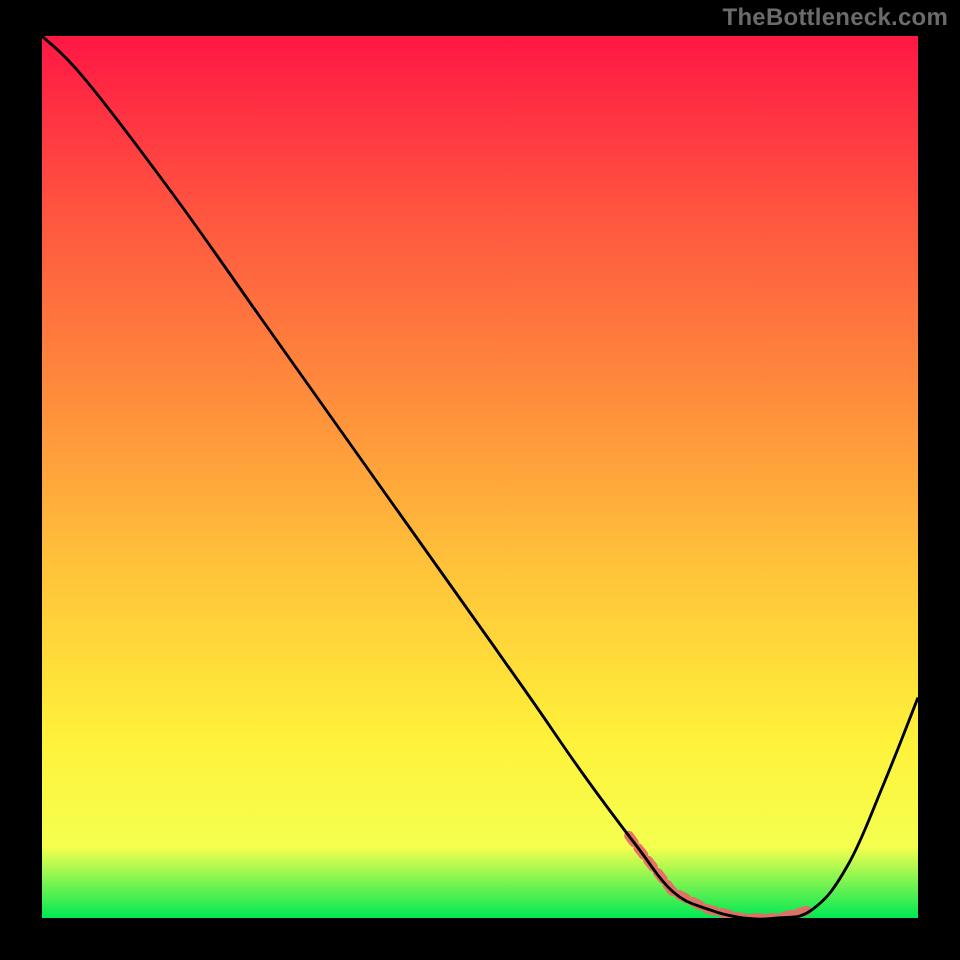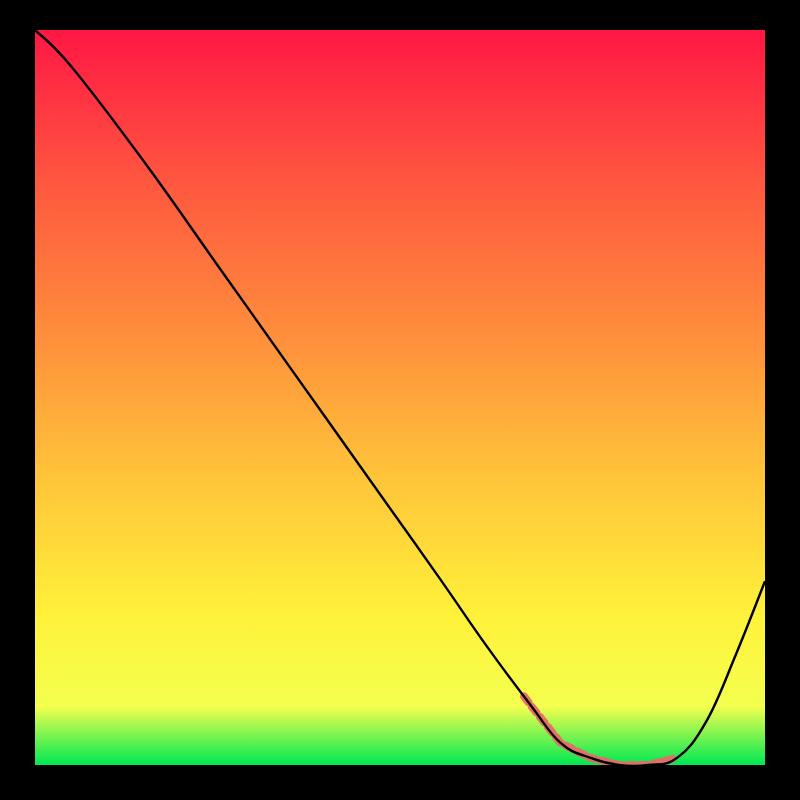--- a/index.html
+++ b/index.html
@@ -35,20 +35,21 @@
     overflow: hidden;
   }
   .plot-area svg {
     display: block;
   }
 </style>
 </head>
 <body>
 
 <div class="container">
+  <div class="watermark">TheBottleneck.com</div>
 
   <div class="plot-area">
     <svg id="chart-svg" width="730" height="735" viewBox="0 0 730 735">
       <defs>
         <linearGradient id="bg-grad" x1="0" y1="0" x2="0" y2="1">
             <stop offset="0%" stop-color="#ff1744"></stop>
             <stop offset="20%" stop-color="#ff5540"></stop>
             <stop offset="40%" stop-color="#ff8a3c"></stop>
             <stop offset="60%" stop-color="#ffc23a"></stop>
             <stop offset="80%" stop-color="#fff23a"></stop>

